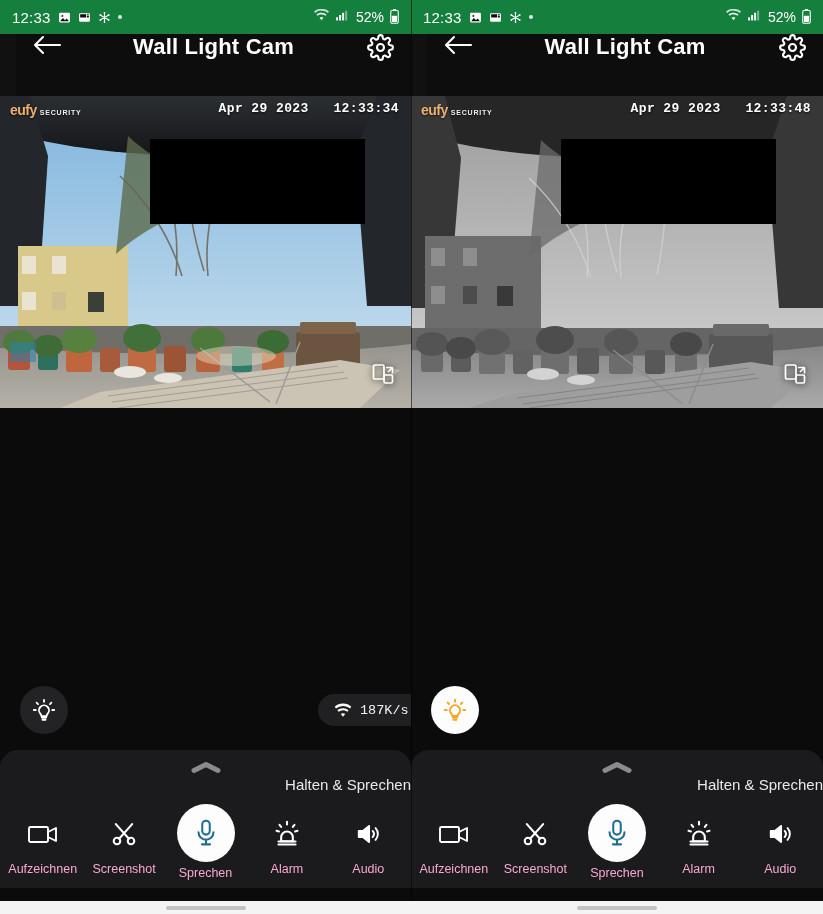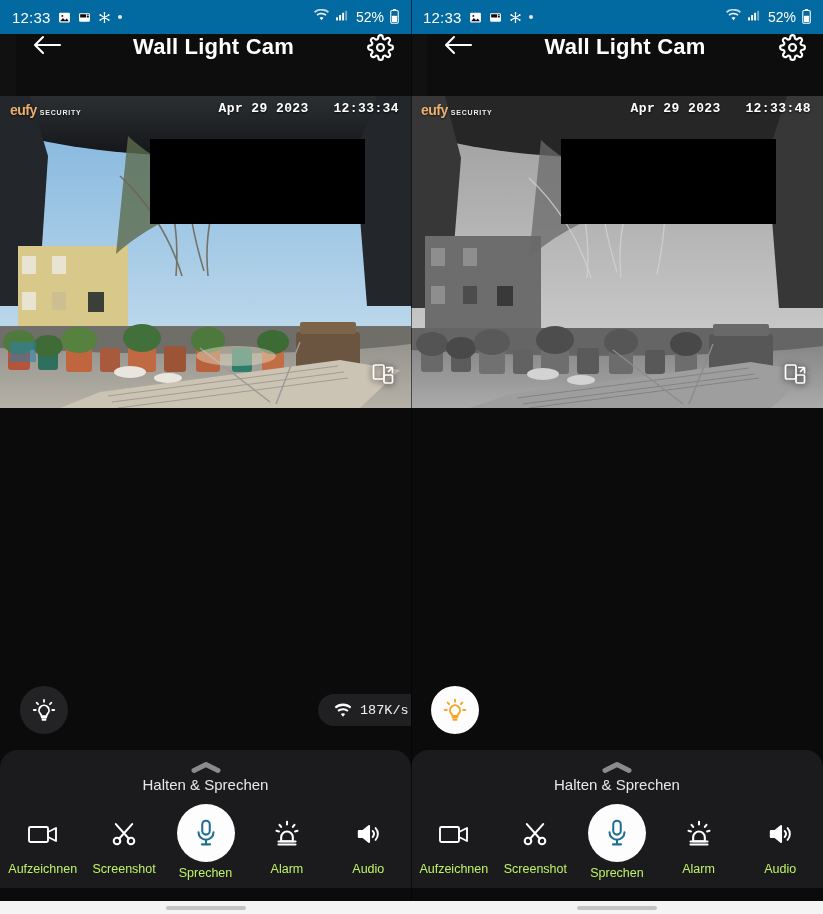--- a/index.html
+++ b/index.html
@@ -4,21 +4,21 @@
 <style>
   html,body{margin:0;padding:0;background:#000;}
   body{width:823px;height:914px;overflow:hidden;font-family:"Liberation Sans",sans-serif;}
   .screen{position:relative;width:823px;height:914px;background:#0b0b0b;overflow:hidden;}
   .panel{position:absolute;top:0;height:901px;overflow:hidden;background:#111112;}
   .panel.left{left:0;width:411px;}
   .panel.right{left:411px;width:412px;}
 
   
   .statusbar{position:absolute;top:0;left:0;right:0;height:34px;display:flex;align-items:center;
-             justify-content:space-between;padding:0 12px;box-sizing:border-box;background:#0369a1;}
+             justify-content:space-between;padding:0 12px;box-sizing:border-box;background:#15803d;}
   .sb-left{display:flex;align-items:center;gap:7px;}
   .sb-right{display:flex;align-items:flex-start;gap:6px;}
   .sb-time{color:#fff;font-size:15px;font-weight:500;letter-spacing:.2px;}
   .sb-ico{display:inline-flex;align-items:center;}
   .sb-dot{width:4px;height:4px;border-radius:50%;background:#e9e9e9;display:inline-block;}
   .sb-pct{color:#fff;font-size:14px;font-weight:500;margin-left:2px;}
 
   
   .header{position:absolute;top:34px;left:16px;right:0;height:62px;display:flex;align-items:flex-start;
           background:#0d0d0e;}
@@ -51,27 +51,27 @@
   .fab-light.on{background:#fdfdfd;}
   .speed{position:absolute;top:694px;height:32px;border-radius:16px;background:#202022;
          display:flex;align-items:center;gap:8px;padding:0 16px;box-sizing:border-box;cursor:default;font-family:Liberation Mono, monospace;}
   .speed.l{left:318px;}
   .speed-txt{color:#f0f0f0;font-size:13.5px;}
 
   
   .sheet{position:absolute;left:0;right:0;top:750px;bottom:13px;background:#1b1b1d;
          border-top-left-radius:18px;border-top-right-radius:18px;}
   .sheet-chev{position:absolute;left:50%;transform:translateX(-50%);top:10px;}
-  .sheet-label{position:absolute;left:0;right:0;top:26px;text-align:center;color:#e8e8e8;font-size:15px;}
+  .sheet-label{position:absolute;left:0;right:0;top:26px;text-align:right;color:#e8e8e8;font-size:15px;}
   .toolbar{position:absolute;left:0;right:0;top:58px;display:flex;align-items:flex-start;
            justify-content:space-around;padding:0 2px;box-sizing:border-box;}
   .tool{display:flex;flex-direction:column;align-items:center;width:86px;cursor:pointer;}
   .tool-ico{height:52px;display:flex;align-items:center;justify-content:center;}
   .tool-ico.primary{width:58px;height:58px;border-radius:50%;background:#fdfdfd;margin-top:-4px;}
-  .tool-lbl{color:#bef264;font-size:12.5px;margin-top:2px;white-space:nowrap;}
+  .tool-lbl{color:#f9a8d4;font-size:12.5px;margin-top:2px;white-space:nowrap;}
   .tool.talk .tool-lbl{margin-top:4px;}
 
   
   .navbar{position:absolute;left:0;bottom:0;width:823px;height:13px;background:#f4f4f4;
           display:flex;}
   .navhalf{width:411.5px;display:flex;align-items:center;justify-content:center;}
   .navpill{width:80px;height:4px;border-radius:2px;background:#c3c3c3;}
   .divider{position:absolute;left:411px;top:0;width:1px;height:901px;background:#000;opacity:.55;}
 </style>
 </head>

